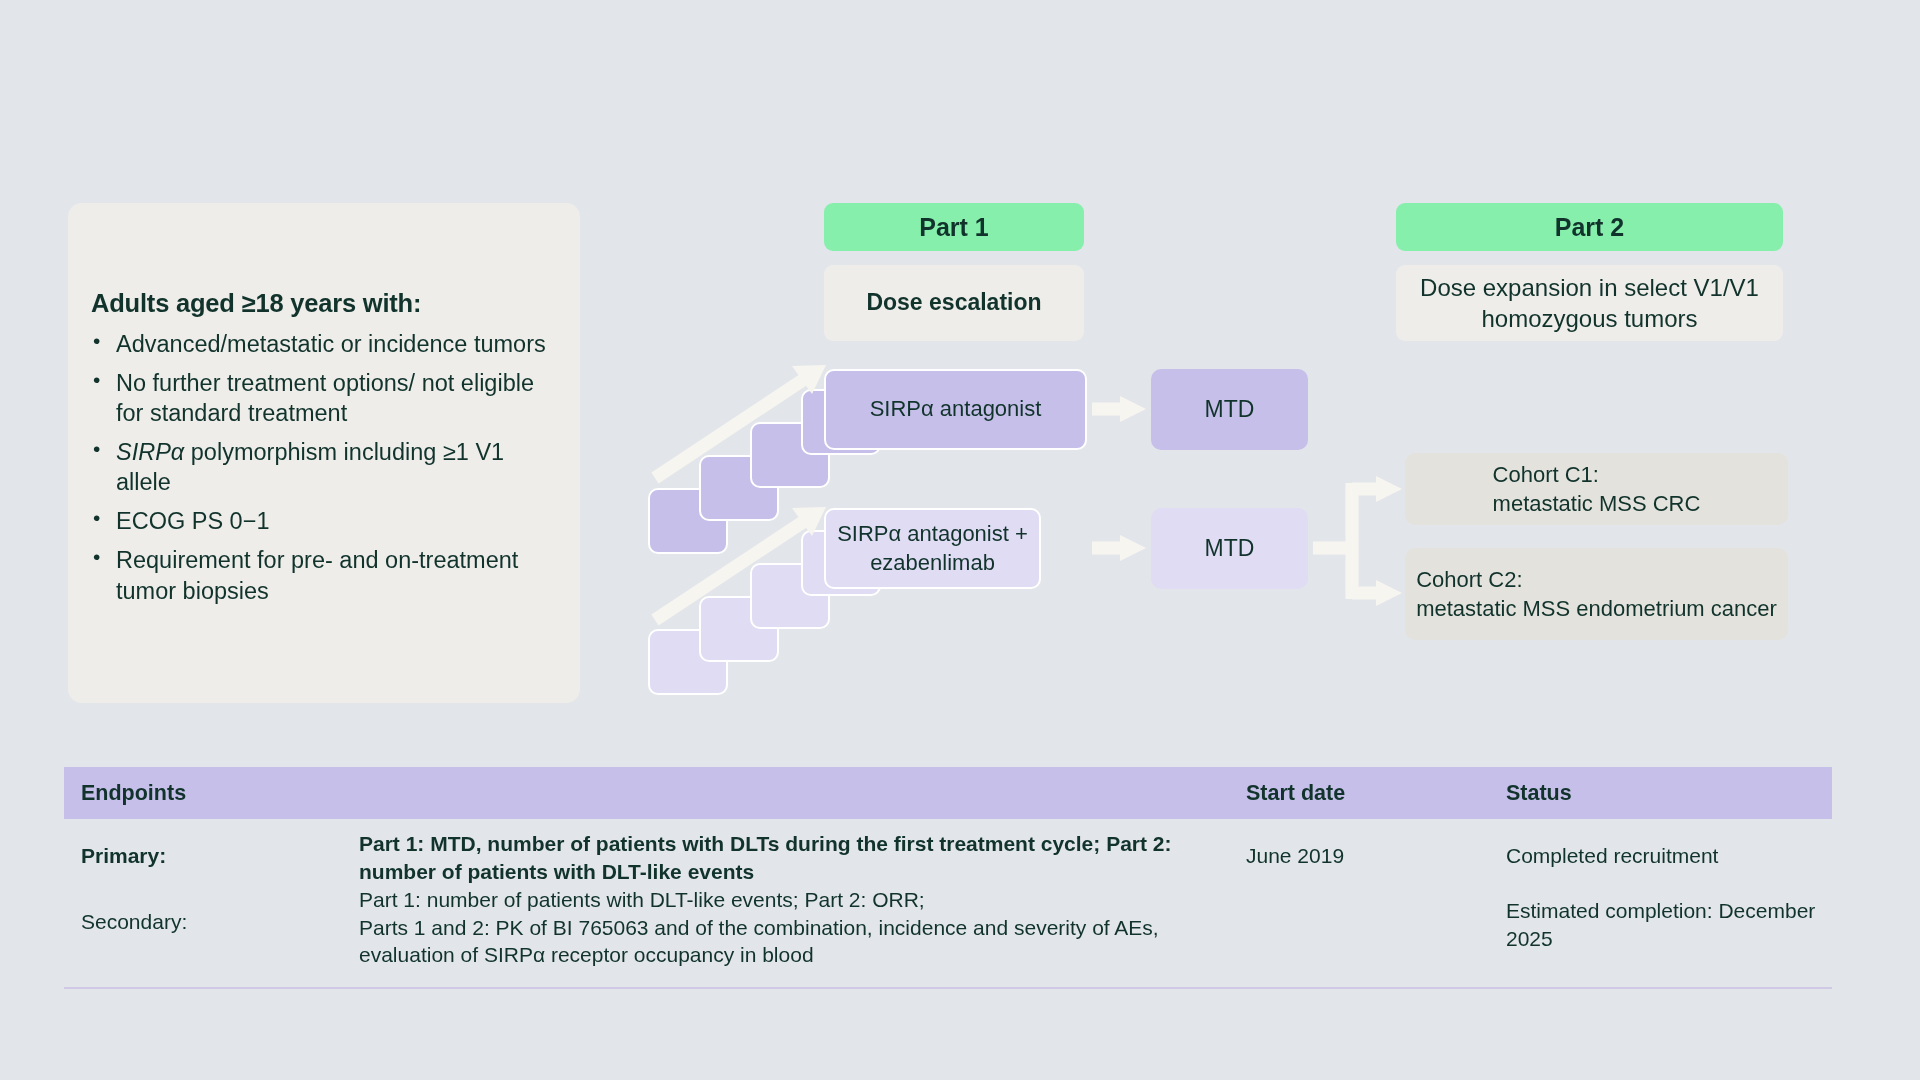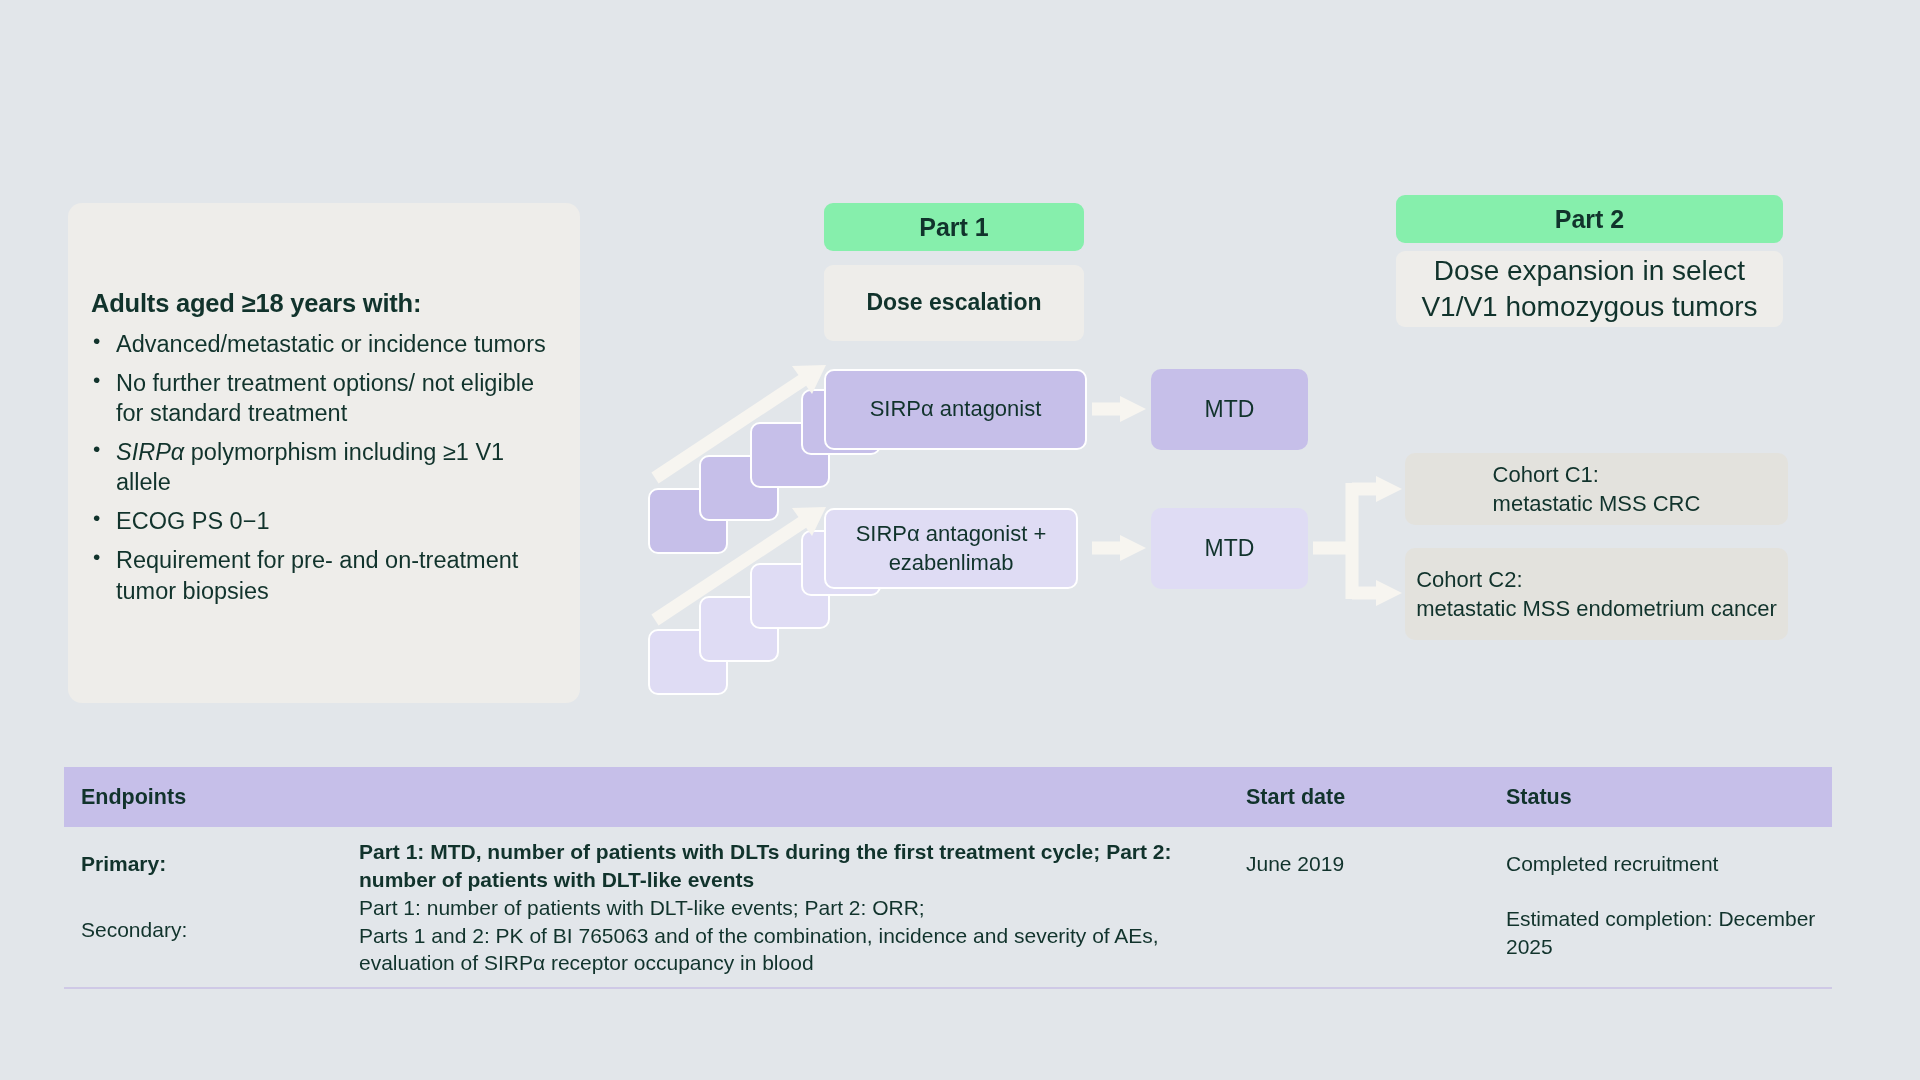--- a/index.html
+++ b/index.html
@@ -72,39 +72,39 @@
     position: absolute;
     background: #86efac;
     border-radius: 9px;
     display: flex;
     align-items: center;
     justify-content: center;
     font-size: 25px;
     font-weight: bold;
   }
   .hdr-part1 { left: 824px; top: 203px; width: 260px; height: 48px; }
-  .hdr-part2 { left: 1396px; top: 195px; width: 387px; height: 48px; }
+  .hdr-part2 { left: 1396px; top: 203px; width: 387px; height: 48px; }
 
   .sub-box {
     position: absolute;
     background: #eeedea;
     border-radius: 9px;
     display: flex;
     align-items: center;
     justify-content: center;
     text-align: center;
     line-height: 1.3;
   }
   .sub-part1 {
     left: 824px; top: 265px; width: 260px; height: 76px;
     font-size: 23px; font-weight: bold;
   }
   .sub-part2 {
-    left: 1396px; top: 251px; width: 387px; height: 76px;
-    font-size: 28px;
+    left: 1396px; top: 265px; width: 387px; height: 76px;
+    font-size: 24px;
   }
 
   
   .arm-box {
     position: absolute;
     border-radius: 10px;
     border: 2px solid #ffffff;
     box-sizing: border-box;
     display: flex;
     align-items: center;
@@ -112,21 +112,21 @@
     text-align: center;
     font-size: 22px;
     line-height: 1.3;
     z-index: 6;
   }
   .arm-mono {
     left: 824px; top: 369px; width: 263px; height: 81px;
     background: #c6bfe9;
   }
   .arm-combo {
-    left: 824px; top: 508px; width: 254px; height: 81px;
+    left: 824px; top: 508px; width: 217px; height: 81px;
     background: #dfdcf4;
   }
 
   .mtd-box {
     position: absolute;
     border-radius: 10px;
     display: flex;
     align-items: center;
     justify-content: center;
     font-size: 23px;
@@ -173,21 +173,21 @@
 
   
   .table-wrap {
     position: absolute;
     left: 64px;
     top: 767px;
     width: 1768px;
   }
   .tbl-head {
     position: relative;
-    height: 60px;
+    height: 52px;
     background: #c6bfe9;
     display: flex;
     align-items: center;
   }
   .th {
     font-size: 21.5px;
     font-weight: bold;
   }
   .th-endpoints { position: absolute; left: 17px; }
   .th-start     { position: absolute; left: 1182px; }

